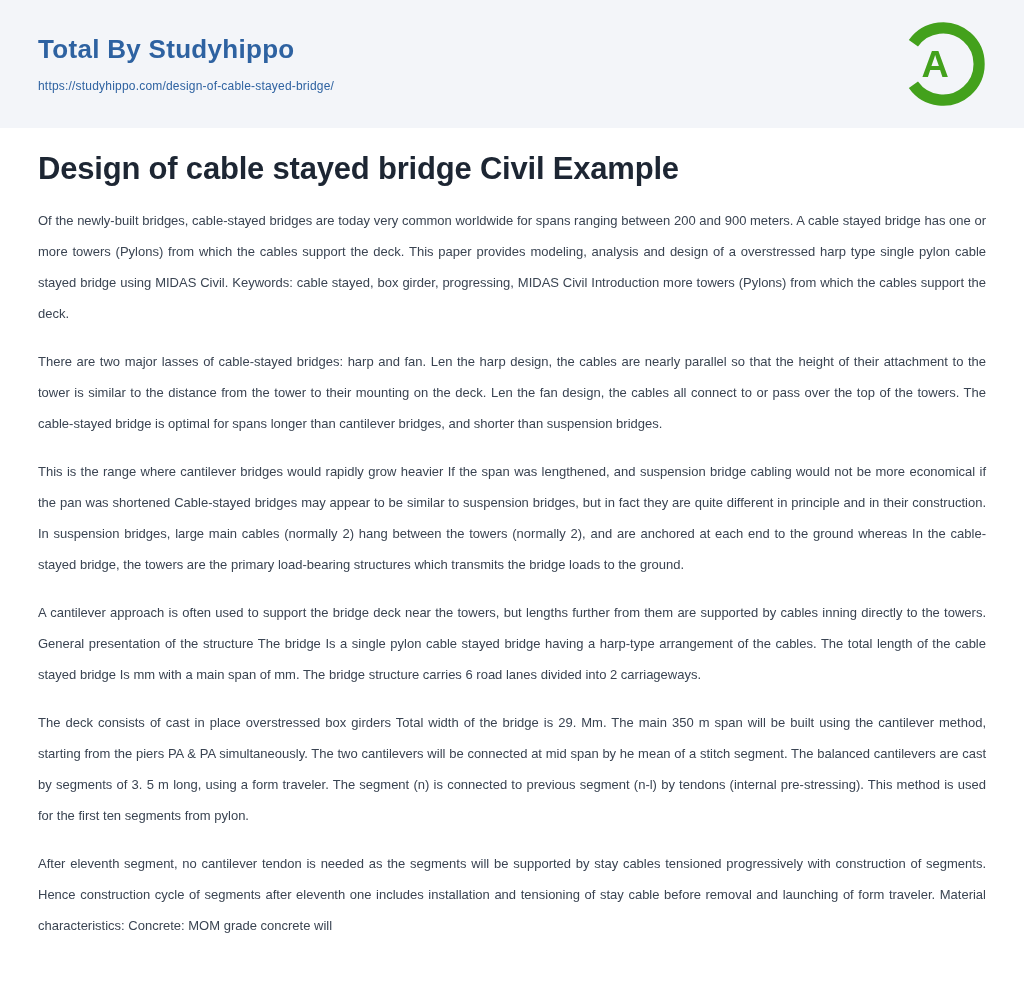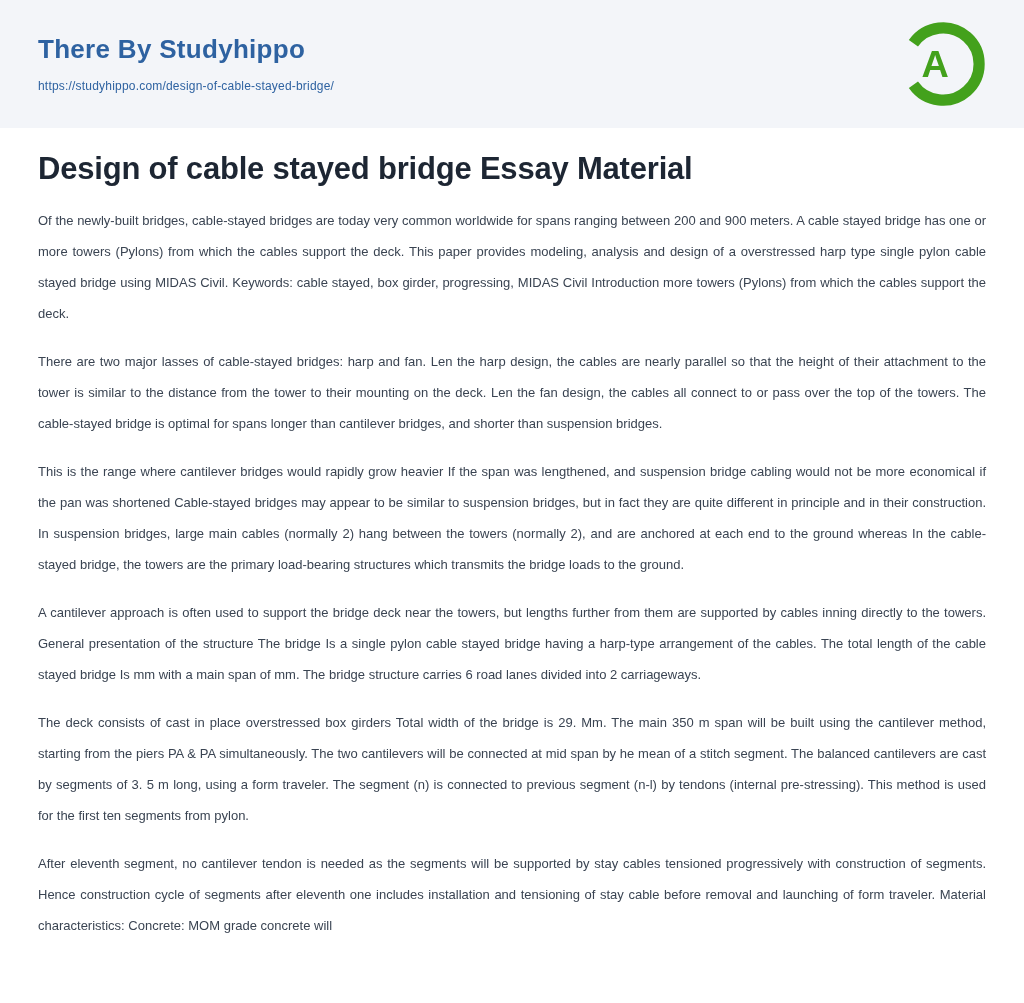--- a/index.html
+++ b/index.html
@@ -67,32 +67,32 @@
     color: var(--body_text, #3a4452);
     text-align: justify;
     margin: 0 0 17px 0;
   }
 </style>
 </head>
 <body>
 
 <header class="site-header">
   <div class="header-text">
-    <div class="site-title">There By Studyhippo</div>
+    <div class="site-title">Total By Studyhippo</div>
     <a class="page-url">https://studyhippo.com/design-of-cable-stayed-bridge/</a>
   </div>
   <div class="logo">
     <svg width="86" height="94" viewBox="0 0 100 100" aria-hidden="true">
       <path d="M 15.6 74.1 A 42 42 0 1 0 15.6 25.9" fill="none" stroke="#43a11c" stroke-width="13" stroke-linecap="butt"></path>
       <text x="41" y="65" text-anchor="middle" font-family="Liberation Sans, sans-serif" font-size="44" font-weight="bold" fill="#43a11c">A</text>
     </svg>
   </div>
 </header>
 
 <main class="essay-content">
-  <h1 class="essay-title">Design of cable stayed bridge Essay Material</h1>
+  <h1 class="essay-title">Design of cable stayed bridge Civil Example</h1>
   <p class="essay-paragraph">Of the newly-built bridges, cable-stayed bridges are today very common worldwide for spans ranging between 200 and 900 meters. A cable stayed bridge has one or more towers (Pylons) from which the cables support the deck. This paper provides modeling, analysis and design of a overstressed harp type single pylon cable stayed bridge using MIDAS Civil. Keywords: cable stayed, box girder, progressing, MIDAS Civil Introduction more towers (Pylons) from which the cables support the deck.</p>
   <p class="essay-paragraph">There are two major lasses of cable-stayed bridges: harp and fan. Len the harp design, the cables are nearly parallel so that the height of their attachment to the tower is similar to the distance from the tower to their mounting on the deck. Len the fan design, the cables all connect to or pass over the top of the towers. The cable-stayed bridge is optimal for spans longer than cantilever bridges, and shorter than suspension bridges.</p>
   <p class="essay-paragraph">This is the range where cantilever bridges would rapidly grow heavier If the span was lengthened, and suspension bridge cabling would not be more economical if the pan was shortened Cable-stayed bridges may appear to be similar to suspension bridges, but in fact they are quite different in principle and in their construction. In suspension bridges, large main cables (normally 2) hang between the towers (normally 2), and are anchored at each end to the ground whereas In the cable- stayed bridge, the towers are the primary load-bearing structures which transmits the bridge loads to the ground.</p>
   <p class="essay-paragraph">A cantilever approach is often used to support the bridge deck near the towers, but lengths further from them are supported by cables inning directly to the towers. General presentation of the structure The bridge Is a single pylon cable stayed bridge having a harp-type arrangement of the cables. The total length of the cable stayed bridge Is mm with a main span of mm. The bridge structure carries 6 road lanes divided into 2 carriageways.</p>
   <p class="essay-paragraph">The deck consists of cast in place overstressed box girders Total width of the bridge is 29. Mm. The main 350 m span will be built using the cantilever method, starting from the piers PA &amp; PA simultaneously. The two cantilevers will be connected at mid span by he mean of a stitch segment. The balanced cantilevers are cast by segments of 3. 5 m long, using a form traveler. The segment (n) is connected to previous segment (n-l) by tendons (internal pre-stressing). This method is used for the first ten segments from pylon.</p>
   <p class="essay-paragraph">After eleventh segment, no cantilever tendon is needed as the segments will be supported by stay cables tensioned progressively with construction of segments. Hence construction cycle of segments after eleventh one includes installation and tensioning of stay cable before removal and launching of form traveler. Material characteristics: Concrete: MOM grade concrete will</p>
 </main>
 
 </body></html>

